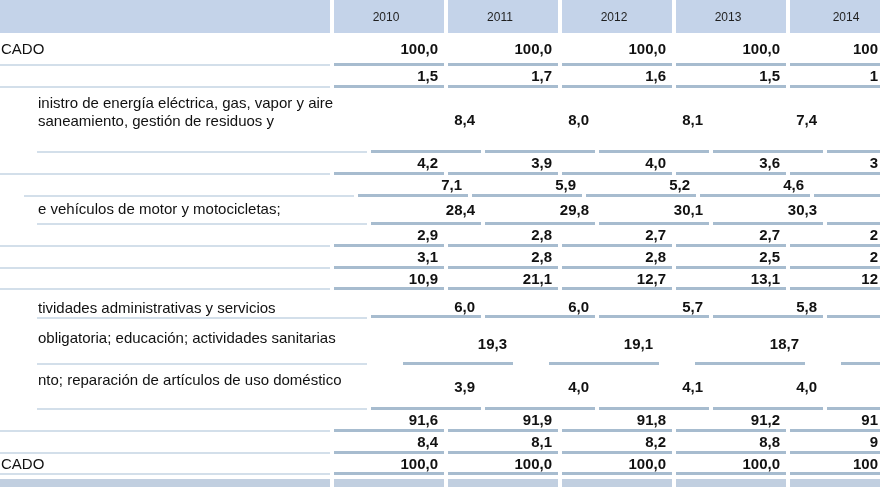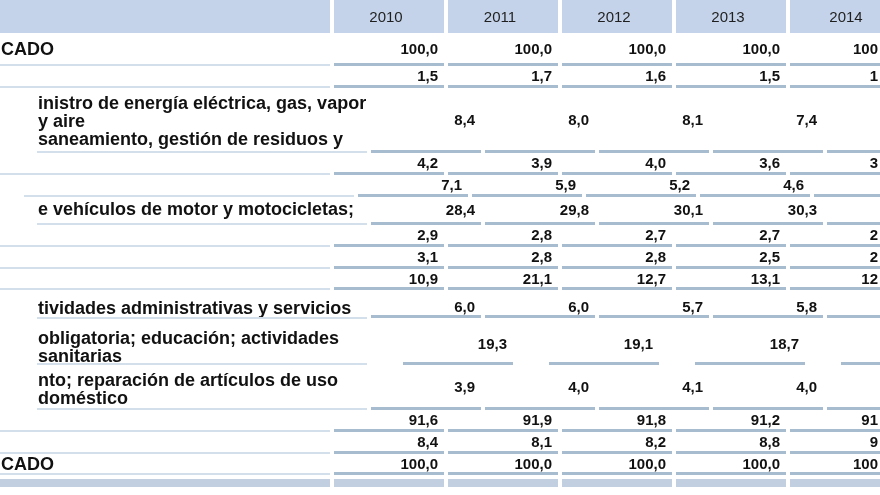--- a/index.html
+++ b/index.html
@@ -6,35 +6,35 @@
   .viewport{
     width:880px;height:495px;overflow:hidden;background:#ffffff;
     font-family:"Liberation Sans",sans-serif;position:relative;
   }
   .row{display:flex;width:880px;}
   .cell{box-sizing:border-box;flex:none;}
   .gap{width:4px;flex:none;}
   
   .label-cell{
     width:330px;display:flex;align-items:center;padding-left:1px;
-    font-weight:bold;font-size:18px;line-height:18px;color:#111111;
+    font-weight:normal;font-size:15px;line-height:18px;color:#111111;
     white-space:pre-line;border-bottom:2px solid #d3dfea;overflow:hidden;
   }
   .label-top{align-items:flex-start;margin-left:37px;}
   
   .val-cell{
     width:110px;display:flex;align-items:center;justify-content:flex-end;
     padding-right:6px;font-weight:bold;font-size:15px;color:#111111;
     border-bottom:3px solid #a7bccf;overflow:hidden;
   }
   .val-cell.last{width:90px;padding-right:2px;}
   
   .header-row .cell{
     background:#c4d3e9;border-bottom:none;display:flex;align-items:center;
-    justify-content:center;font-weight:normal;font-size:15px;color:#1f1f1f;
+    justify-content:center;font-weight:normal;font-size:12px;color:#1f1f1f;
   }
   .header-row .label-cell{padding-left:0;}
   .header-row .val-cell.last{justify-content:center;padding-left:22px;padding-right:0;}
   
   .band-row{margin-top:4px;height:8px;}
   .band-row .cell{background:#c1cfe0;border-bottom:none;height:8px;}
 </style>
 </head>
 <body>
 

